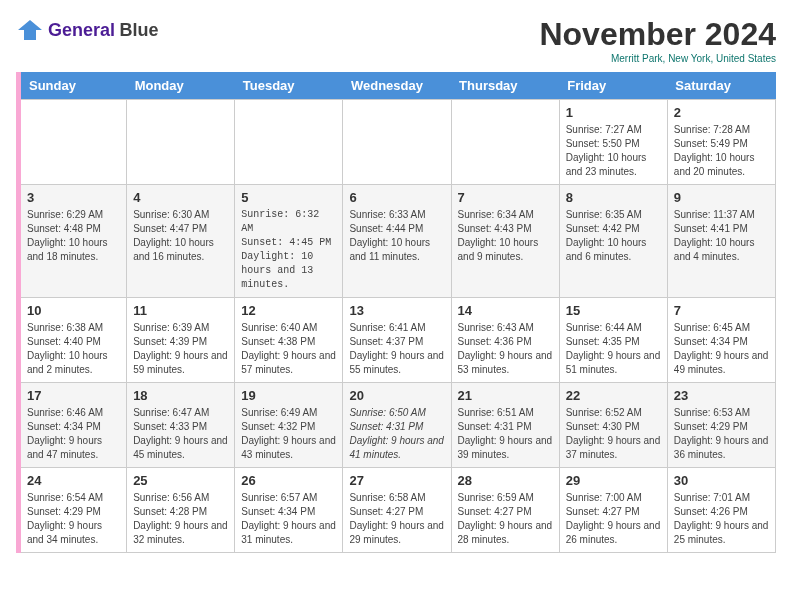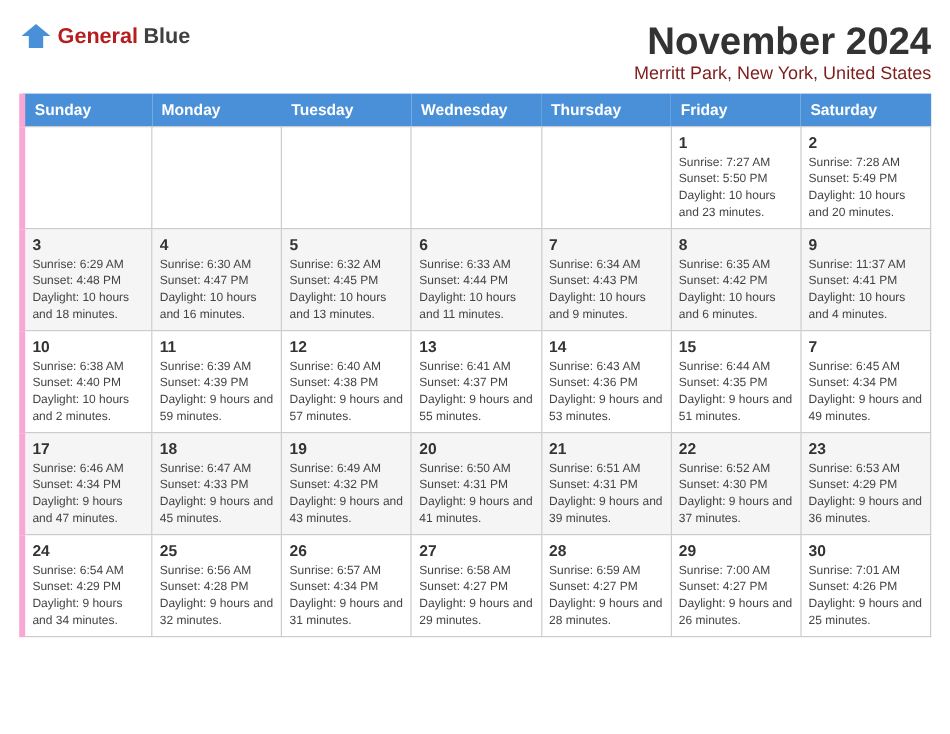--- a/index.html
+++ b/index.html
@@ -27,22 +27,22 @@
     }
     .title-section {
       text-align: right;
     }
     .month-title {
       font-size: 32px;
       font-weight: bold;
       color: #333;
     }
     .location {
-      font-size: 15px;
-      color: #7f1d1d;
+      font-size: 10px;
+      color: #0f766e;
     }
     table {
       width: 100%;
       border-collapse: collapse;
       table-layout: fixed;
     }
     th {
       background-color: #4a90d9;
       color: #fff;
       text-align: left;
@@ -86,21 +86,21 @@
 <body>
 
 <div class="header-section">
   <div class="logo">
     <svg class="logo-icon" viewBox="0 0 28 28">
       <rect x="0" y="0" width="28" height="28" fill="white"></rect>
       <polygon points="14,4 26,14 20,14 20,24 8,24 8,14 2,14" fill="#4a90d9"></polygon>
     </svg>
     <div>
       <div>
-        <span style="color:#b91c1c;font-size:18px;font-weight:bold;">General</span>
+        <span style="color:#4c1d95;font-size:18px;font-weight:bold;">General</span>
         <span style="color:#404040;font-size:18px;font-weight:bold;">Blue</span>
       </div>
     </div>
   </div>
   <div class="title-section">
     <div class="month-title">November 2024</div>
     <div class="location">Merritt Park, New York, United States</div>
   </div>
 </div>
 
@@ -144,21 +144,21 @@
 Daylight: 10 hours and 18 minutes.</div>
         </td>
         <td>
           <span class="day-number">4</span>
           <div class="day-info" style="white-space: pre-line;">Sunrise: 6:30 AM
 Sunset: 4:47 PM
 Daylight: 10 hours and 16 minutes.</div>
         </td>
         <td>
           <span class="day-number">5</span>
-          <div class="day-info" style="white-space: pre-line;">Sunrise: 6:32 AM
+          <div class="day-info" style="white-space: pre-line; font-family: Liberation Mono, monospace;">Sunrise: 6:32 AM
 Sunset: 4:45 PM
 Daylight: 10 hours and 13 minutes.</div>
         </td>
         <td>
           <span class="day-number">6</span>
           <div class="day-info" style="white-space: pre-line;">Sunrise: 6:33 AM
 Sunset: 4:44 PM
 Daylight: 10 hours and 11 minutes.</div>
         </td>
         <td>
@@ -238,21 +238,21 @@
 Daylight: 9 hours and 45 minutes.</div>
         </td>
         <td>
           <span class="day-number">19</span>
           <div class="day-info" style="white-space: pre-line;">Sunrise: 6:49 AM
 Sunset: 4:32 PM
 Daylight: 9 hours and 43 minutes.</div>
         </td>
         <td>
           <span class="day-number">20</span>
-          <div class="day-info" style="white-space: pre-line;">Sunrise: 6:50 AM
+          <div class="day-info" style="white-space: pre-line; font-style: italic;">Sunrise: 6:50 AM
 Sunset: 4:31 PM
 Daylight: 9 hours and 41 minutes.</div>
         </td>
         <td>
           <span class="day-number">21</span>
           <div class="day-info" style="white-space: pre-line;">Sunrise: 6:51 AM
 Sunset: 4:31 PM
 Daylight: 9 hours and 39 minutes.</div>
         </td>
         <td>

